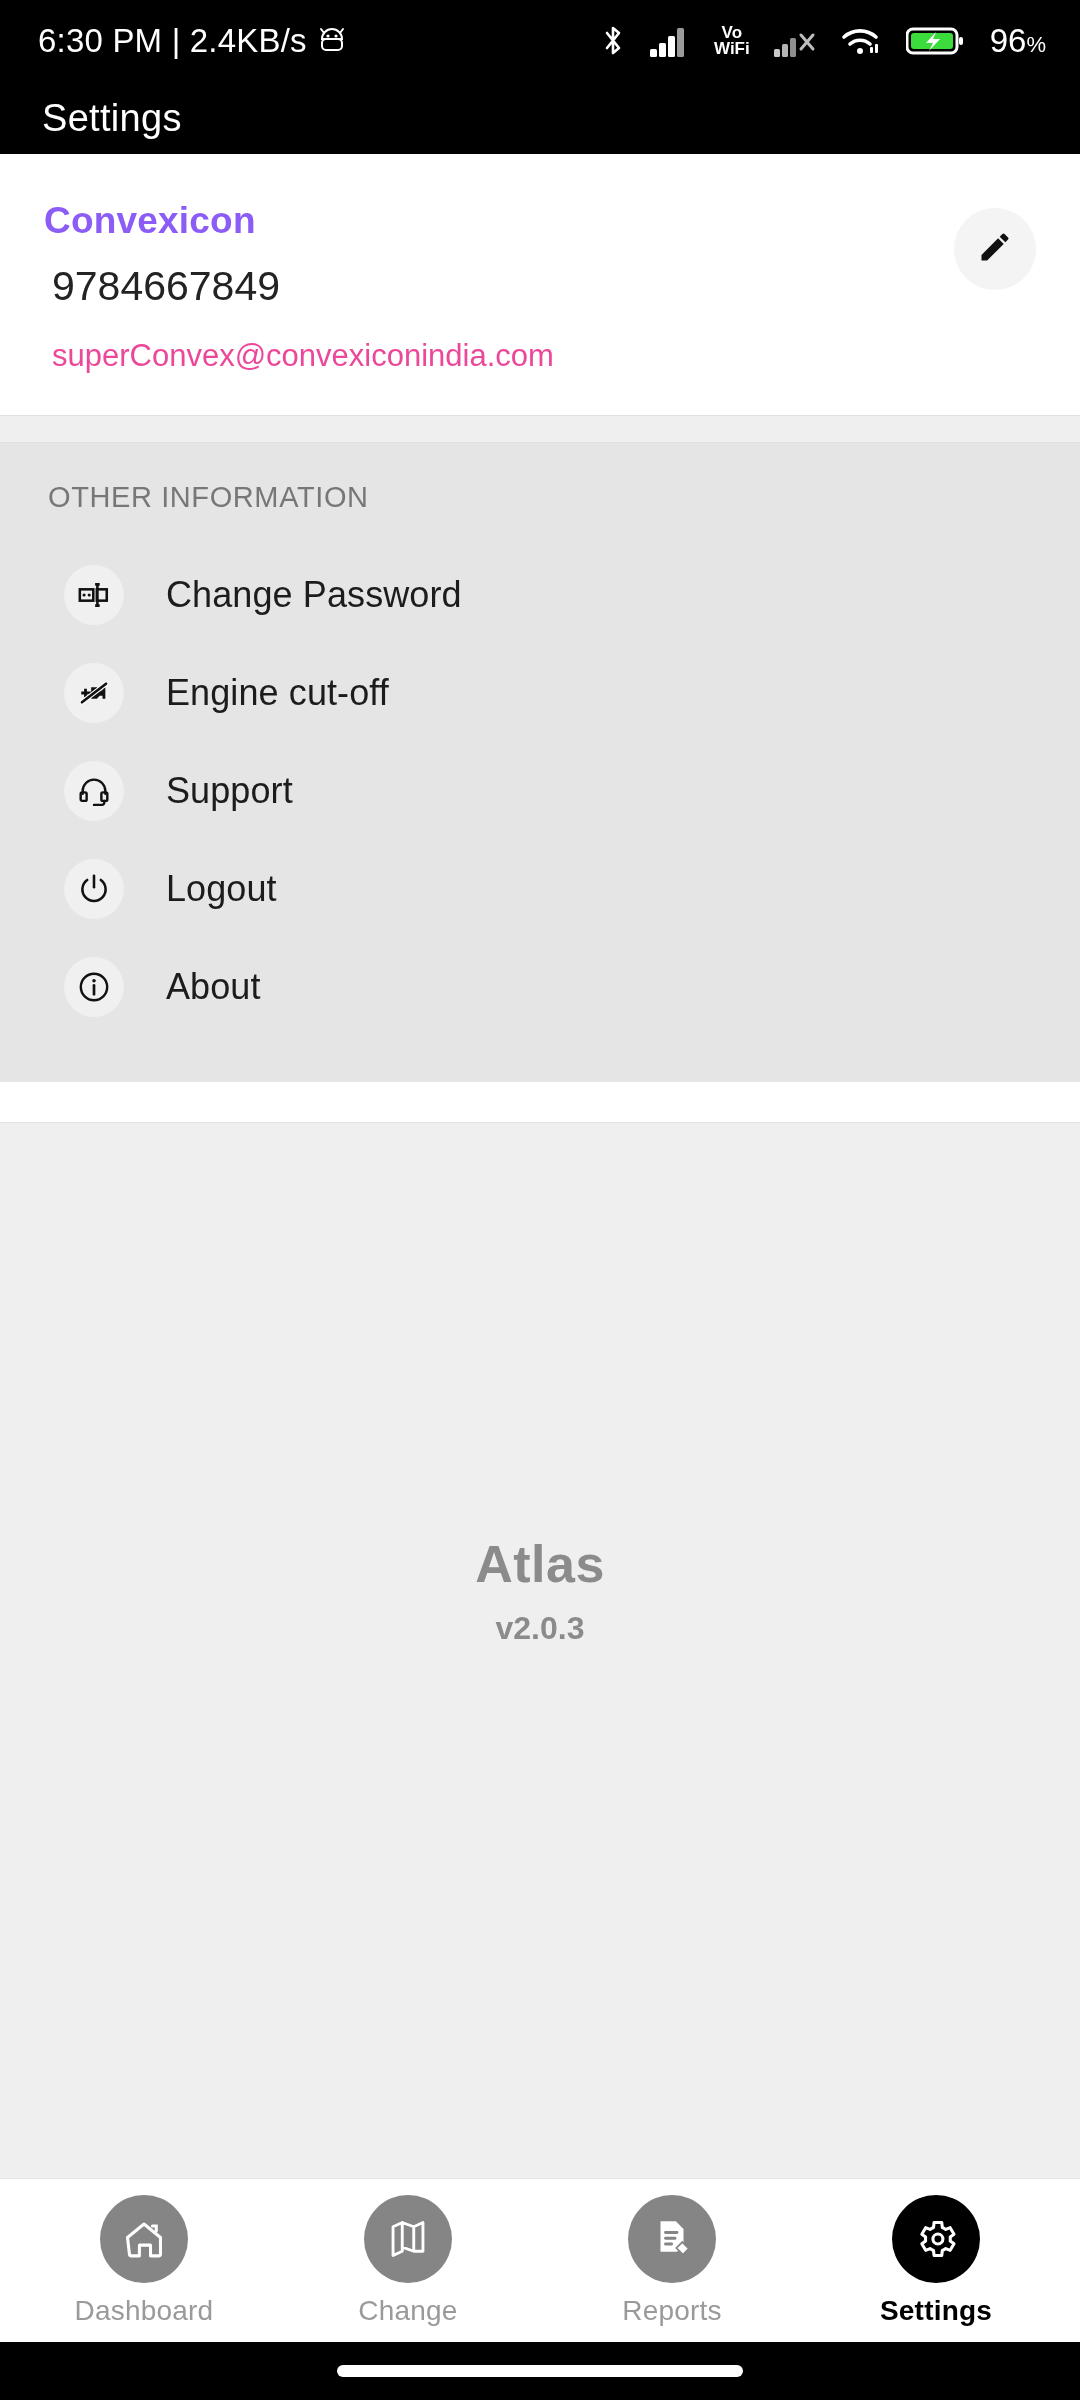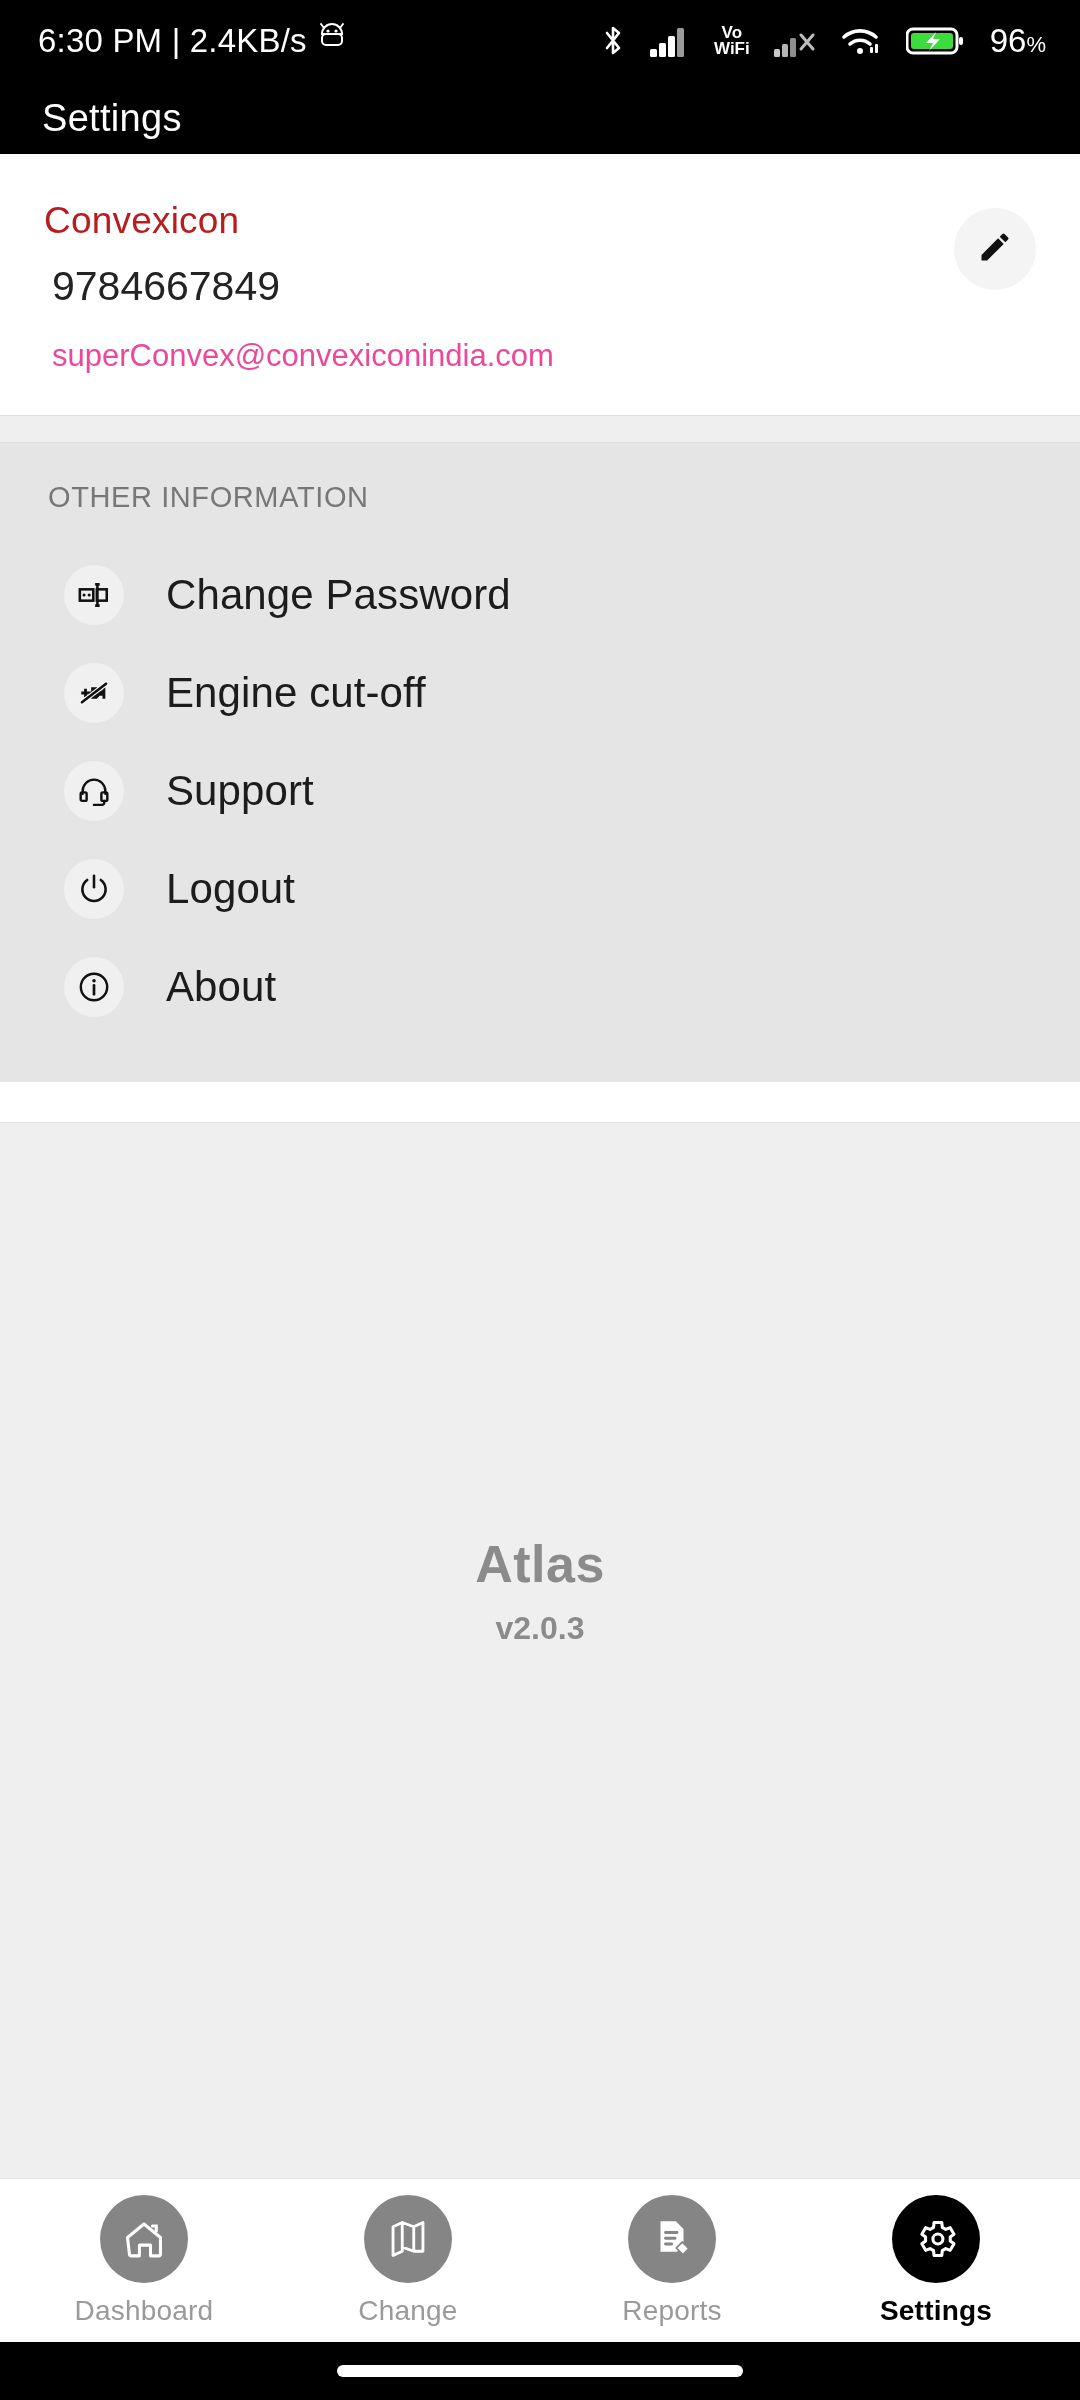--- a/index.html
+++ b/index.html
@@ -25,21 +25,21 @@
     background: #000000;
     color: #ffffff;
     display: flex;
     align-items: center;
     justify-content: space-between;
     padding: 0 34px 0 38px;
     flex: none;
   }
   .status-left {
     display: flex;
-    align-items: flex-start;
+    align-items: center;
     gap: 12px;
   }
   .status-clock {
     font-size: 33px;
     font-weight: 500;
     letter-spacing: 0.2px;
     white-space: nowrap;
   }
   .status-right {
     display: flex;
@@ -75,22 +75,22 @@
     background: #ffffff;
     padding: 44px 44px 40px 44px;
     display: flex;
     align-items: flex-start;
     justify-content: space-between;
     flex: none;
   }
   .profile-text { display: flex; flex-direction: column; }
   .profile-name {
     font-size: 37px;
-    font-weight: 400;
-    color: #b91c1c;
+    font-weight: 700;
+    color: #8b5cf6;
     letter-spacing: 0.2px;
     line-height: 1.25;
   }
   .profile-phone {
     font-size: 41px;
     color: #232323;
     margin-top: 18px;
     margin-left: 8px;
     line-height: 1.2;
   }
@@ -150,21 +150,21 @@
     width: 60px;
     height: 60px;
     border-radius: 50%;
     background: #f0f0f0;
     display: flex;
     align-items: center;
     justify-content: center;
     flex: none;
   }
   .menu-label {
-    font-size: 42px;
+    font-size: 36px;
     color: #1c1c1c;
     margin-left: 42px;
     letter-spacing: 0.1px;
   }
 
   
   .brand-area {
     flex: 1 1 auto;
     background: #efefef;
     border-top: 1px solid #e2e2e2;

